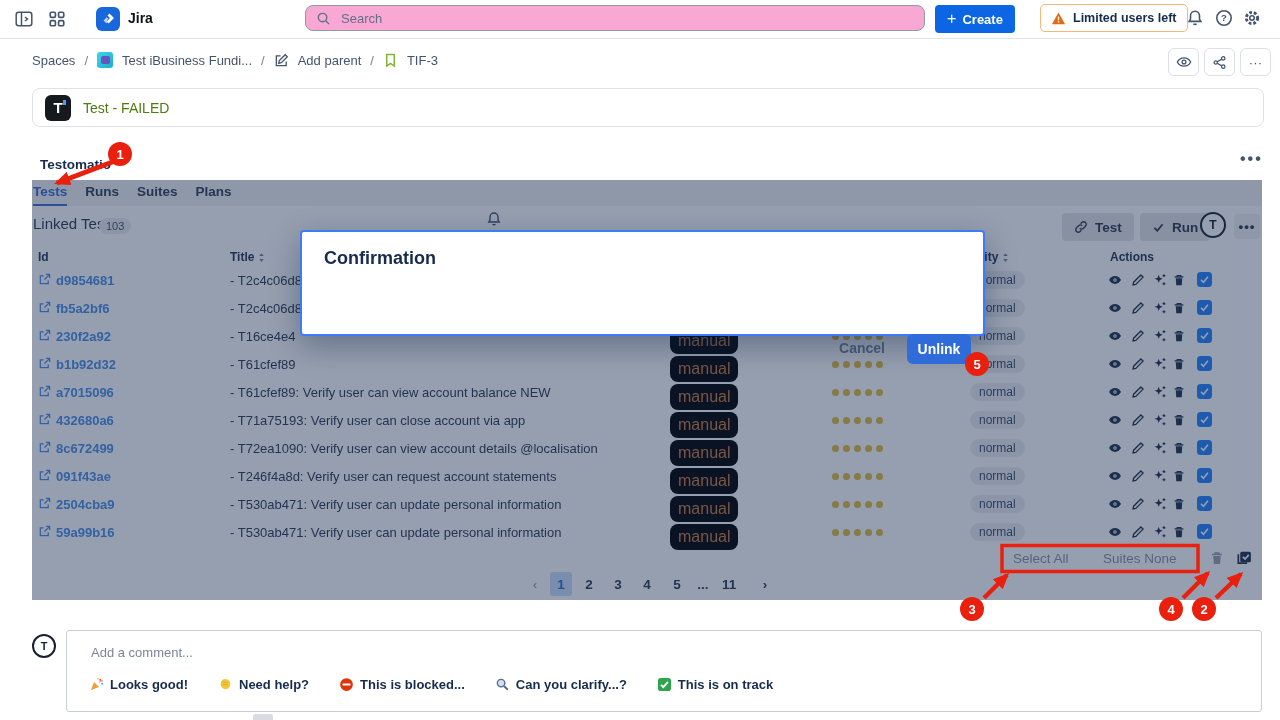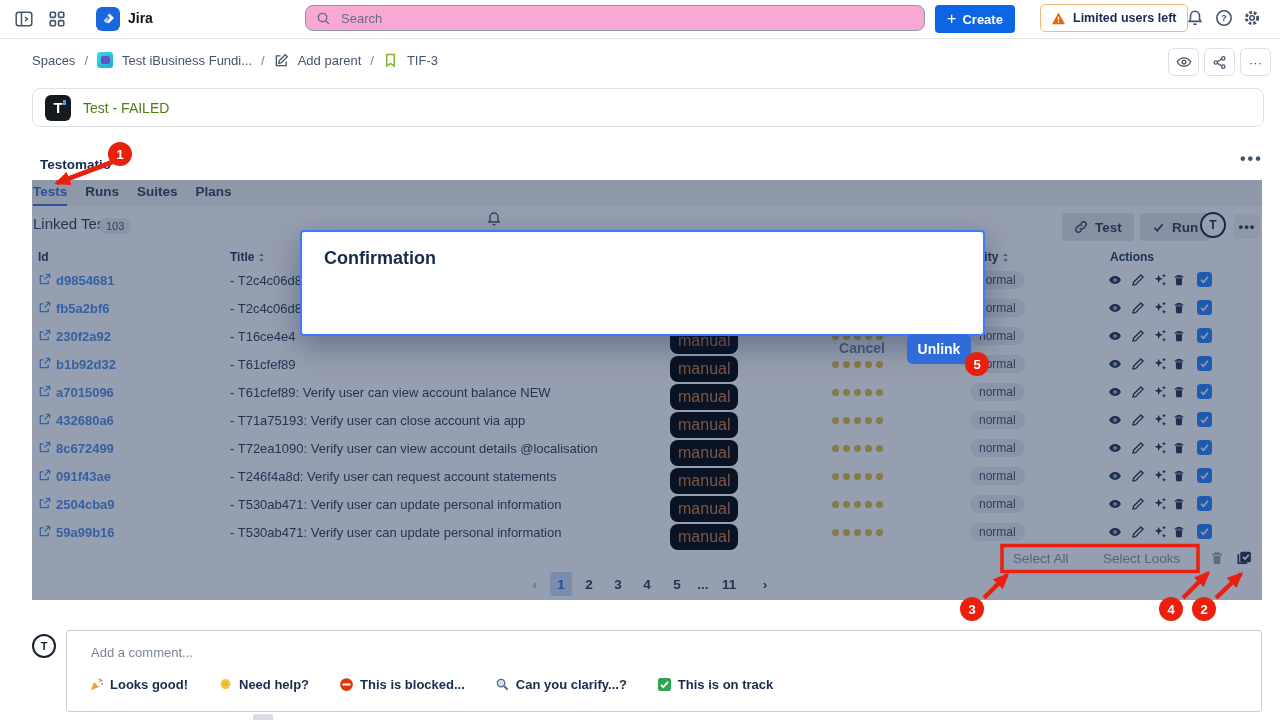--- a/index.html
+++ b/index.html
@@ -747,21 +747,21 @@
           </svg>
         </span>
       <span class="rc c-cbx">
           <svg width="11" height="11">
             <use href="#i-check"></use>
           </svg>
         </span>
     </div>
 
     <span class="f-sel" style="left:981px">Select All</span>
-    <span class="f-sel" style="left:1071px">Select Looks</span>
+    <span class="f-sel" style="left:1071px">Suites None</span>
     <span class="f-trash">
         <svg width="16" height="16">
           <use href="#i-trash"></use>
         </svg>
       </span>
     <span class="f-selic">
         <svg width="17" height="17">
           <use href="#i-selall"></use>
         </svg>
       </span>

